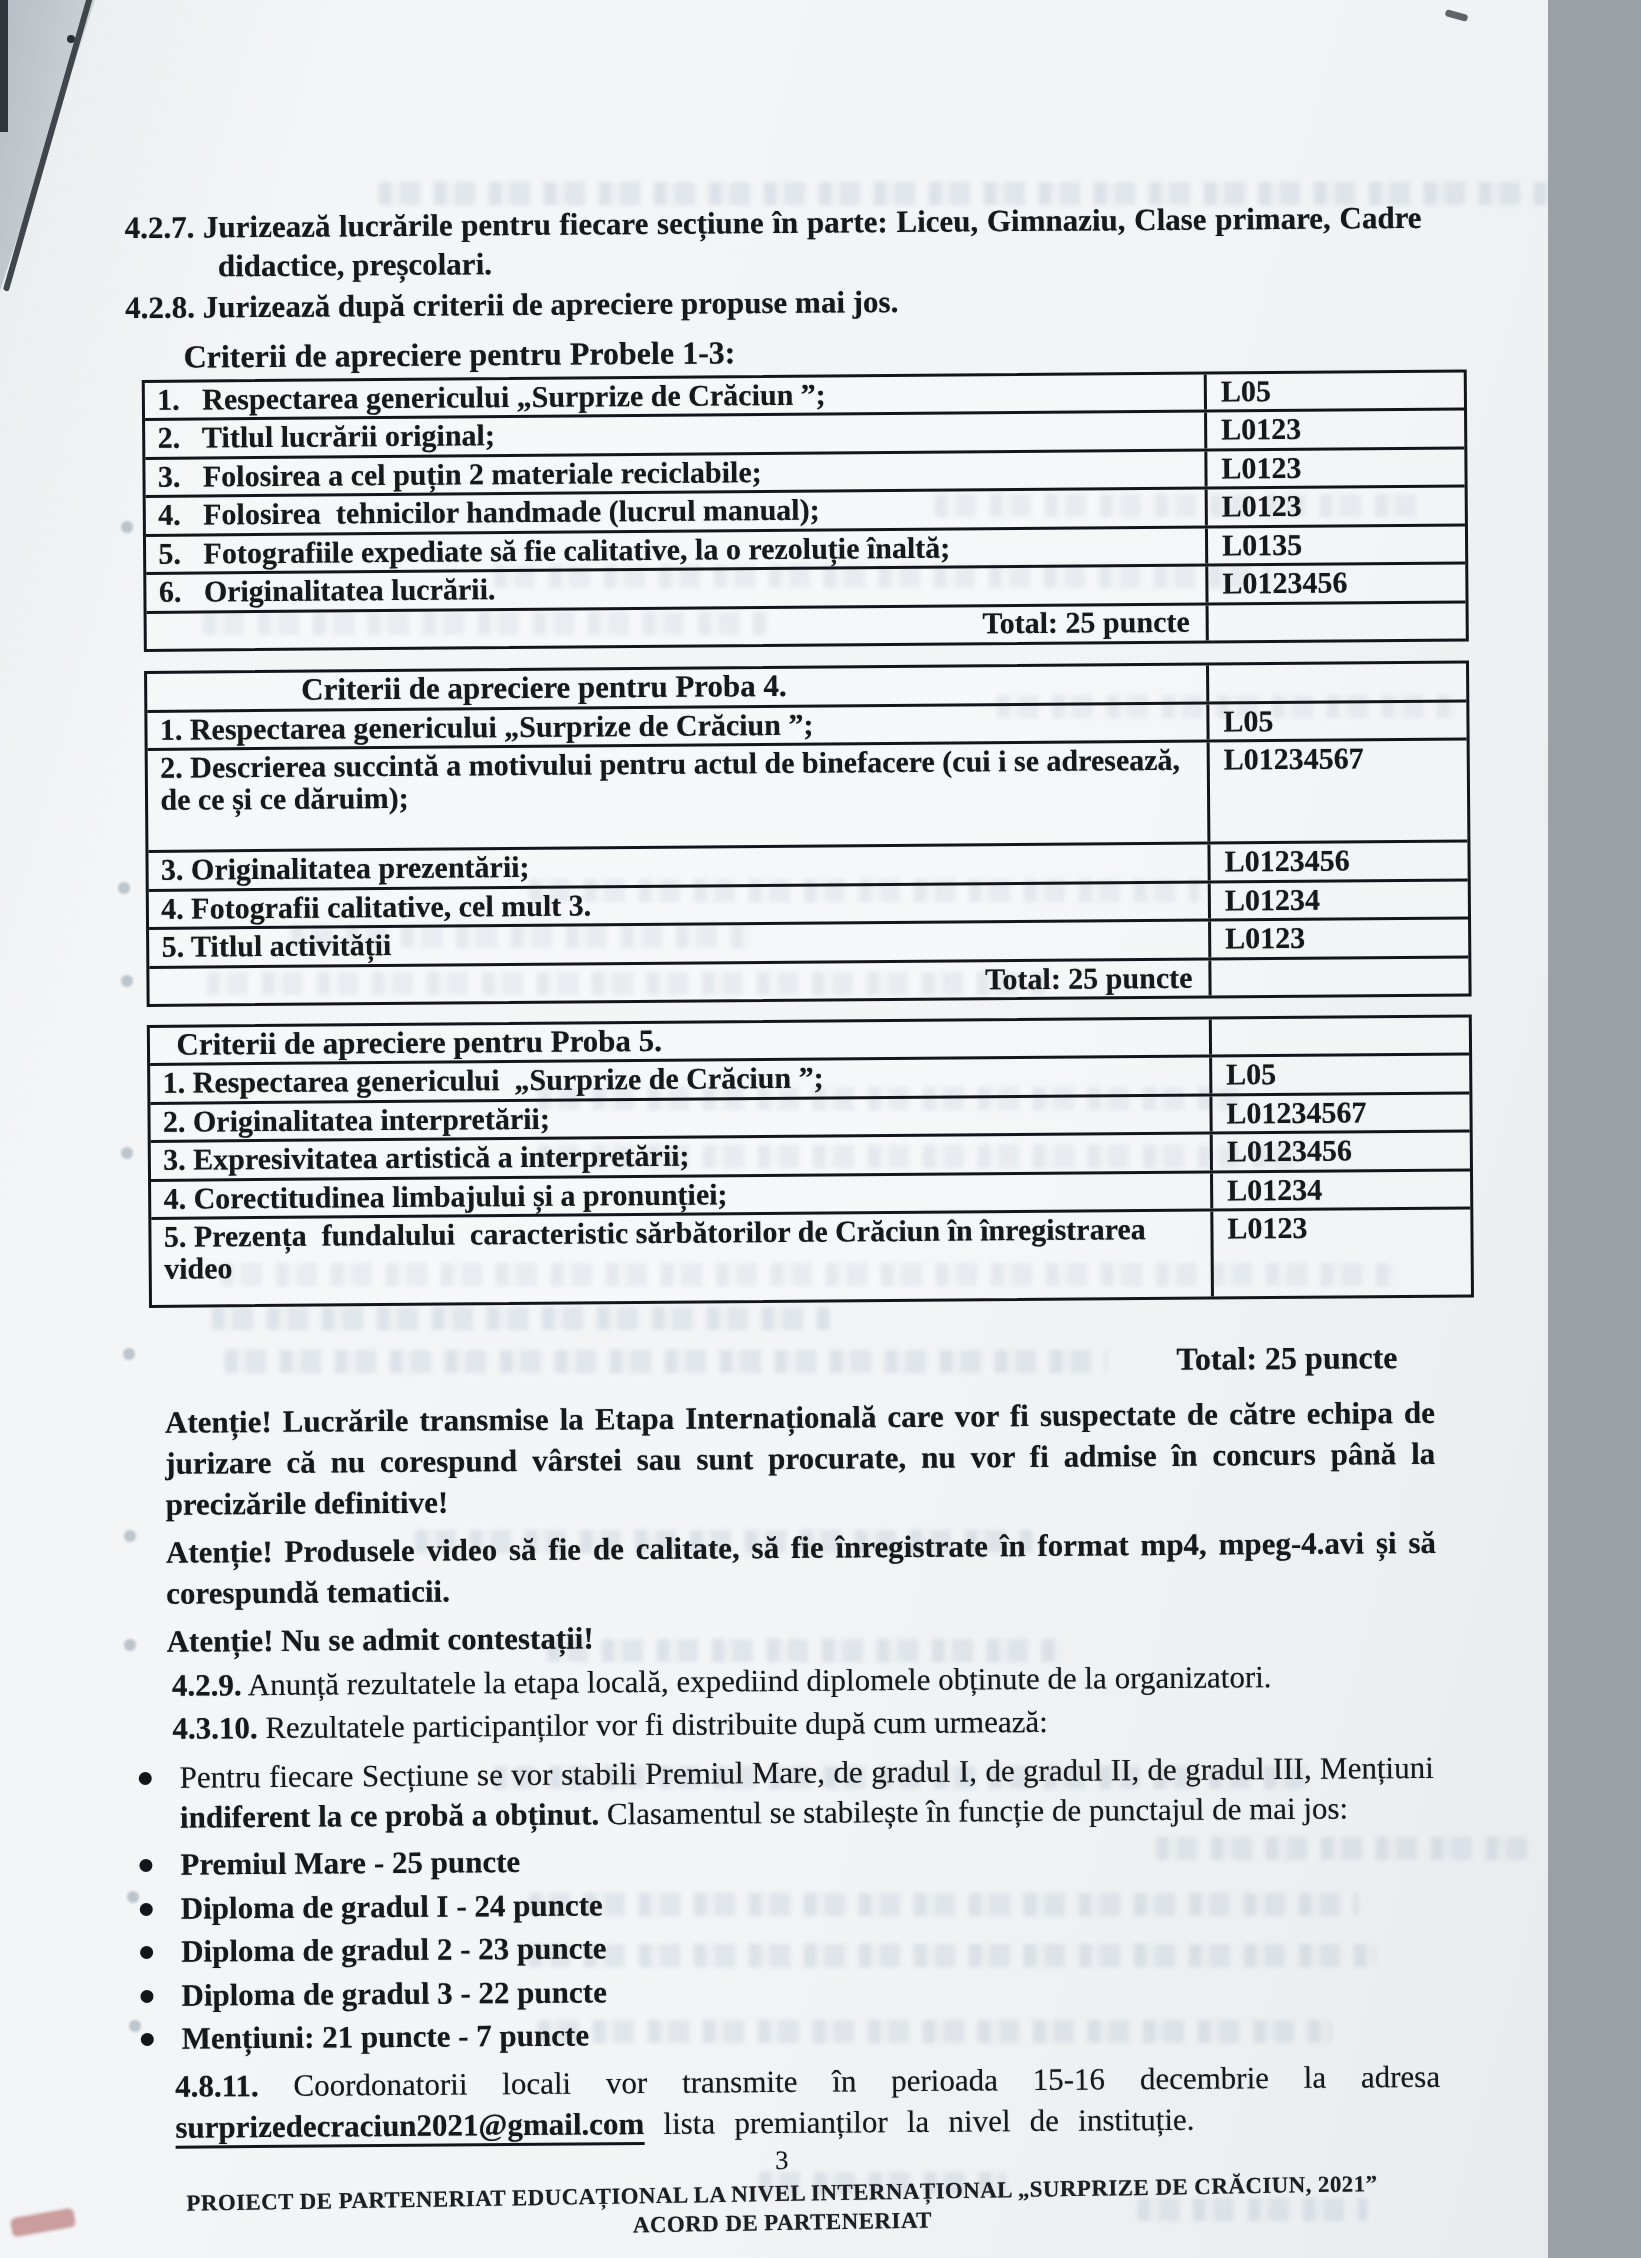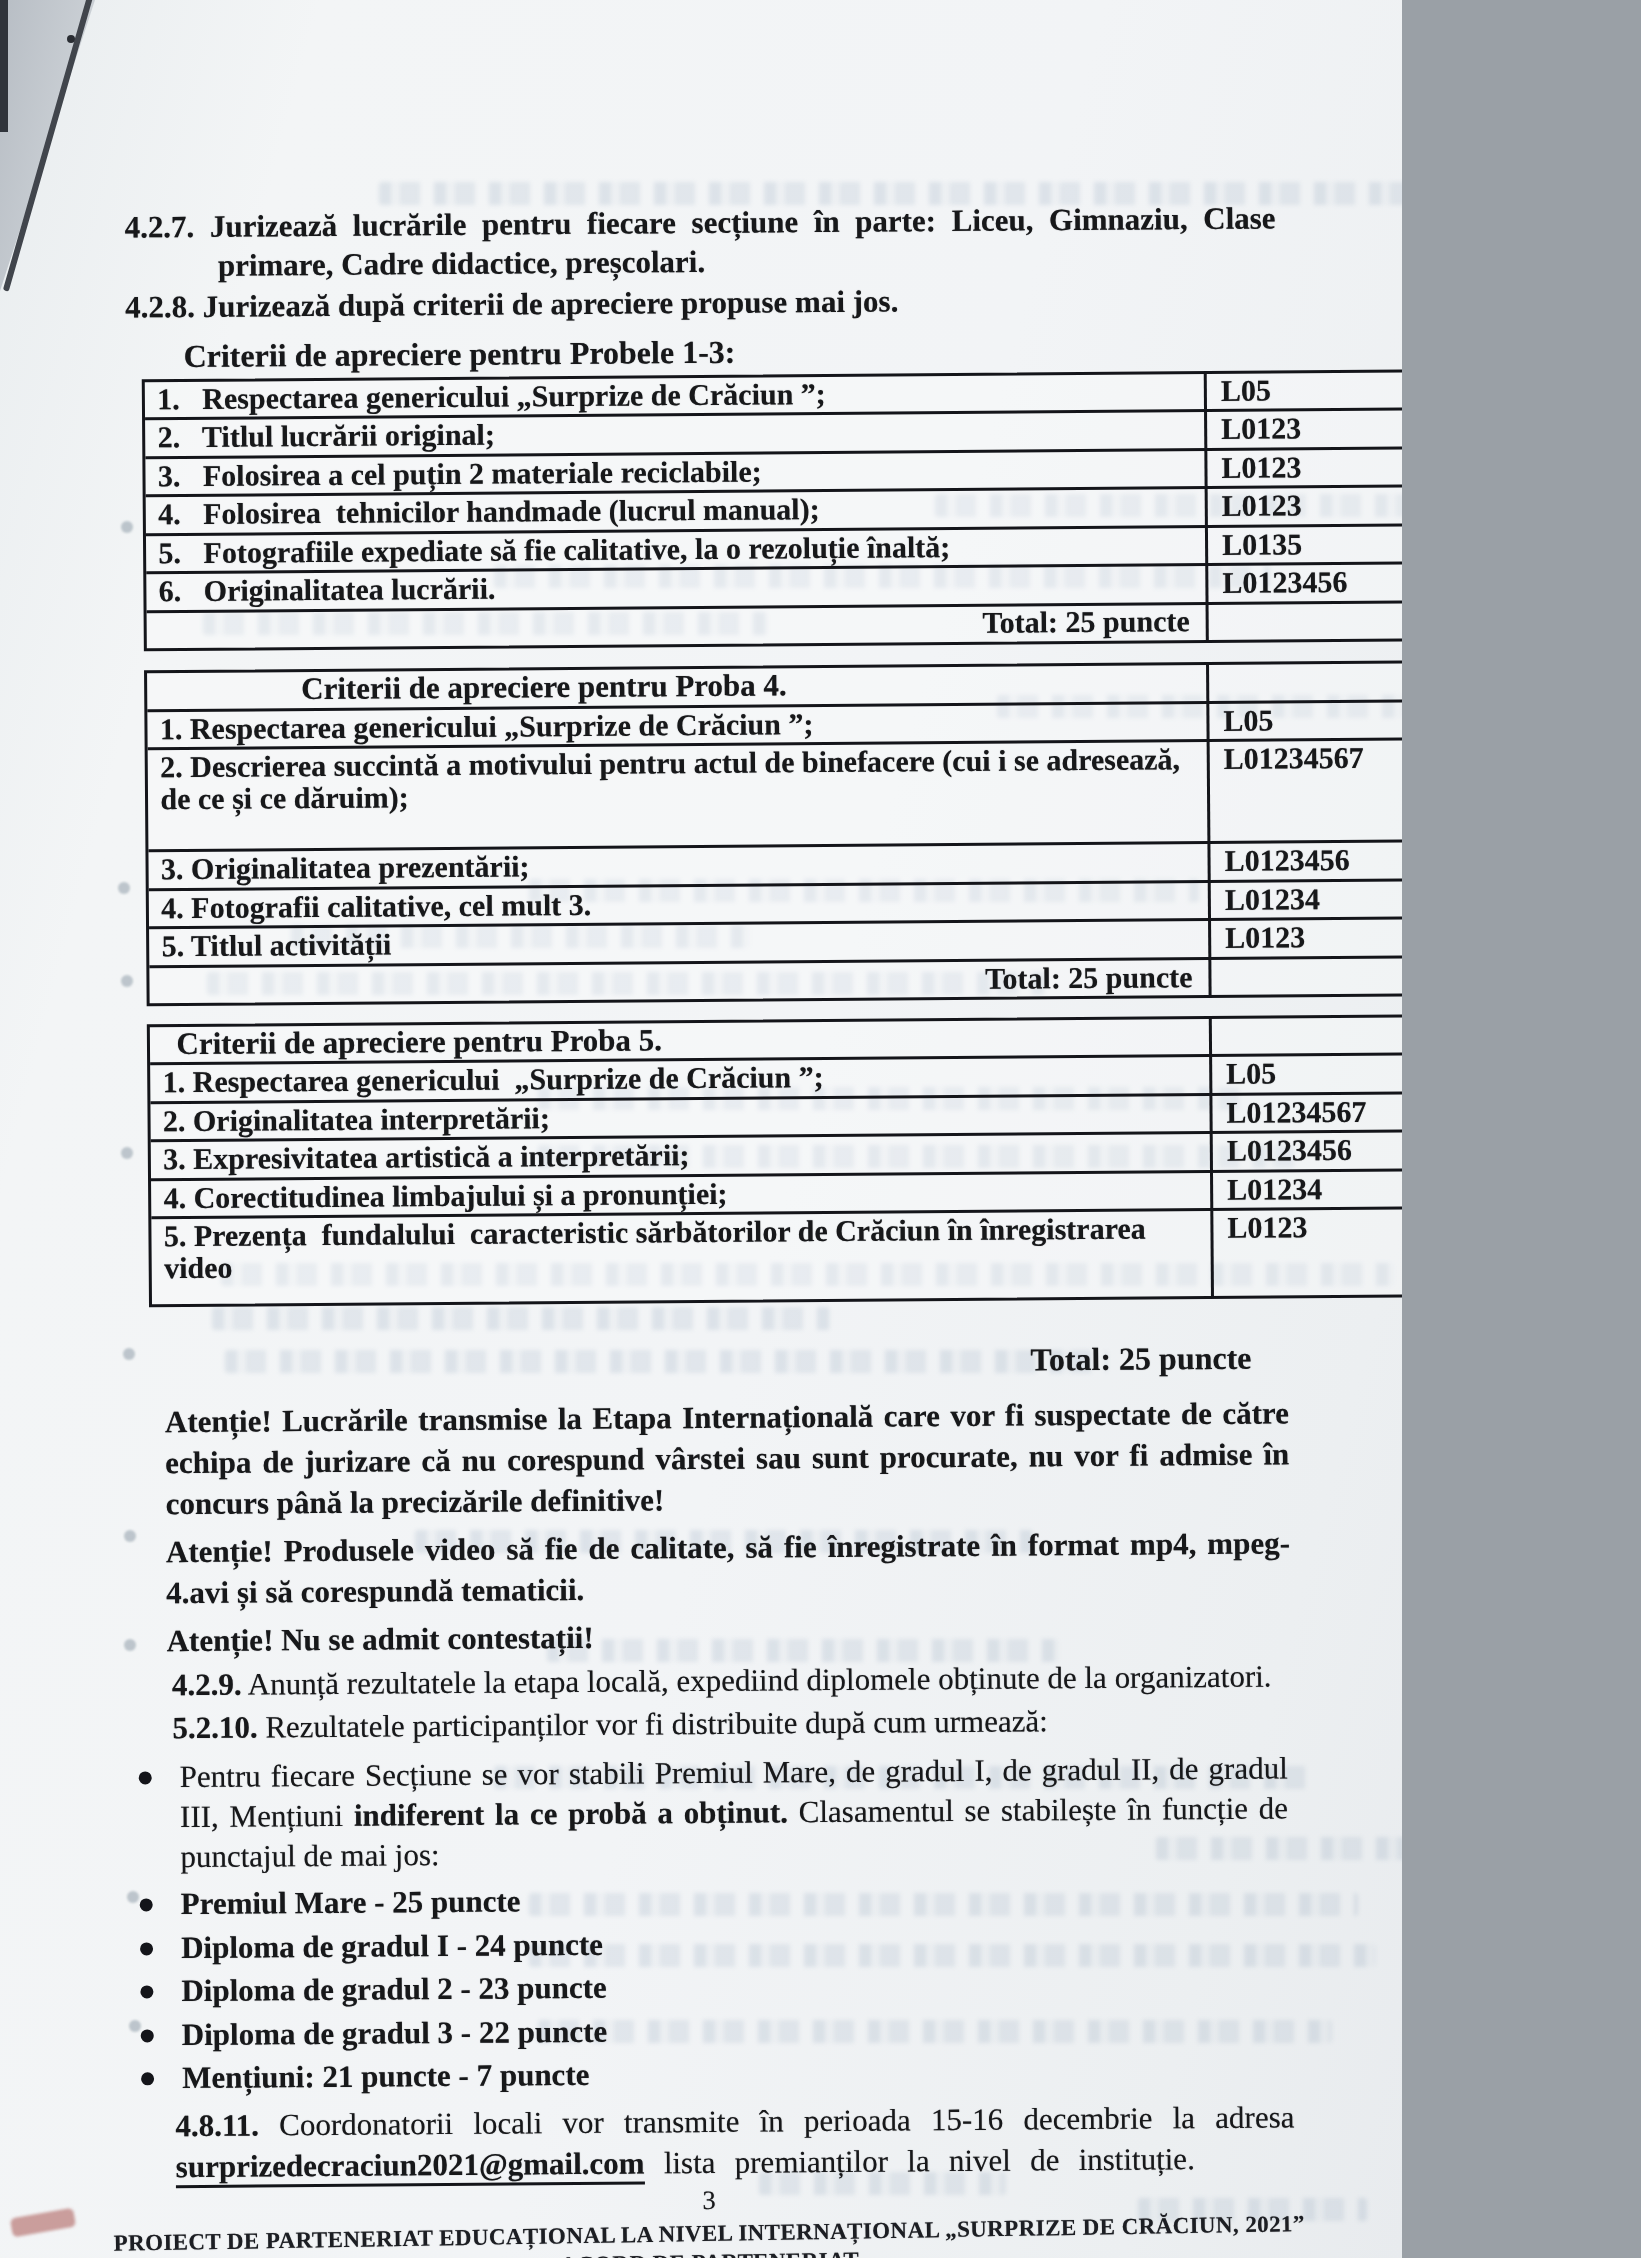--- a/index.html
+++ b/index.html
@@ -1,17 +1,17 @@
 <!DOCTYPE html>
 <html style="font-size:14px"><head>
 <meta charset="utf-8">
 <style>
   html,body{margin:0;padding:0;background:#9aa0a6;}
   .page{
-    position:relative;width:1402px;height:2258px;overflow:hidden;
+    position:relative;width:1548px;height:2258px;overflow:hidden;
     background:linear-gradient(105deg,#e9edef 0%,#f3f5f6 16%,#f2f4f6 55%,#ecEFF1 86%,#e8ebee 100%);
     font-family:"Liberation Serif","DejaVu Serif",serif;color:#17181a;
   }
   .content{position:absolute;inset:0;transform:rotate(-0.45deg);transform-origin:50% 52%;
     text-shadow:0 0 0.9px rgba(25,26,30,.55);}
   
   .para{margin:0 119px 0 132px;font-size:31px;line-height:39px;font-weight:700;text-align:justify;}
   .p427{margin-top:203px;padding-left:93px;text-indent:-93px;}
   .p428{margin-top:1.8px;}
   .num{font-weight:700;}
@@ -205,21 +205,21 @@
     <div class="total-line">Total: 25 puncte</div>
 
     <p class="note note1"><span>Atenție!</span><span> Lucrările transmise la Etapa Internațională care vor fi suspectate de către echipa de jurizare că nu corespund vârstei sau sunt procurate, nu vor fi admise în concurs până la precizările definitive!</span></p>
 
     <p class="note"><span>Atenție!</span><span> Produsele video să fie de calitate, să fie înregistrate în format mp4, mpeg-4.avi și să corespundă tematicii.</span></p>
 
     <p class="note"><span>Atenție!</span><span> Nu se admit contestații!</span></p>
 
     <p class="item"><span class="num">4.2.9.</span><span> Anunță rezultatele la etapa locală, expediind diplomele obținute de la organizatori.</span></p>
 
-    <p class="item"><span class="num">5.2.10.</span><span> Rezultatele participanților vor fi distribuite după cum urmează:</span></p>
+    <p class="item"><span class="num">4.3.10.</span><span> Rezultatele participanților vor fi distribuite după cum urmează:</span></p>
 
     <div class="bullets">
       <div class="bullet first"><span>Pentru fiecare Secțiune se vor stabili Premiul Mare,  de gradul I, de gradul II, de gradul III, Mențiuni </span><span class="bb">indiferent la ce probă a obținut.</span><span> Clasamentul se stabilește în funcție de punctajul de mai jos:</span></div>
       <div class="bullet"><span>Premiul Mare - 25 puncte</span></div>
       <div class="bullet"><span>Diploma de gradul I - 24 puncte</span></div>
       <div class="bullet"><span>Diploma de gradul 2 - 23 puncte</span></div>
       <div class="bullet"><span>Diploma de gradul 3 -  22 puncte</span></div>
       <div class="bullet"><span>Mențiuni: 21 puncte  -  7 puncte</span></div>
     </div>
 

